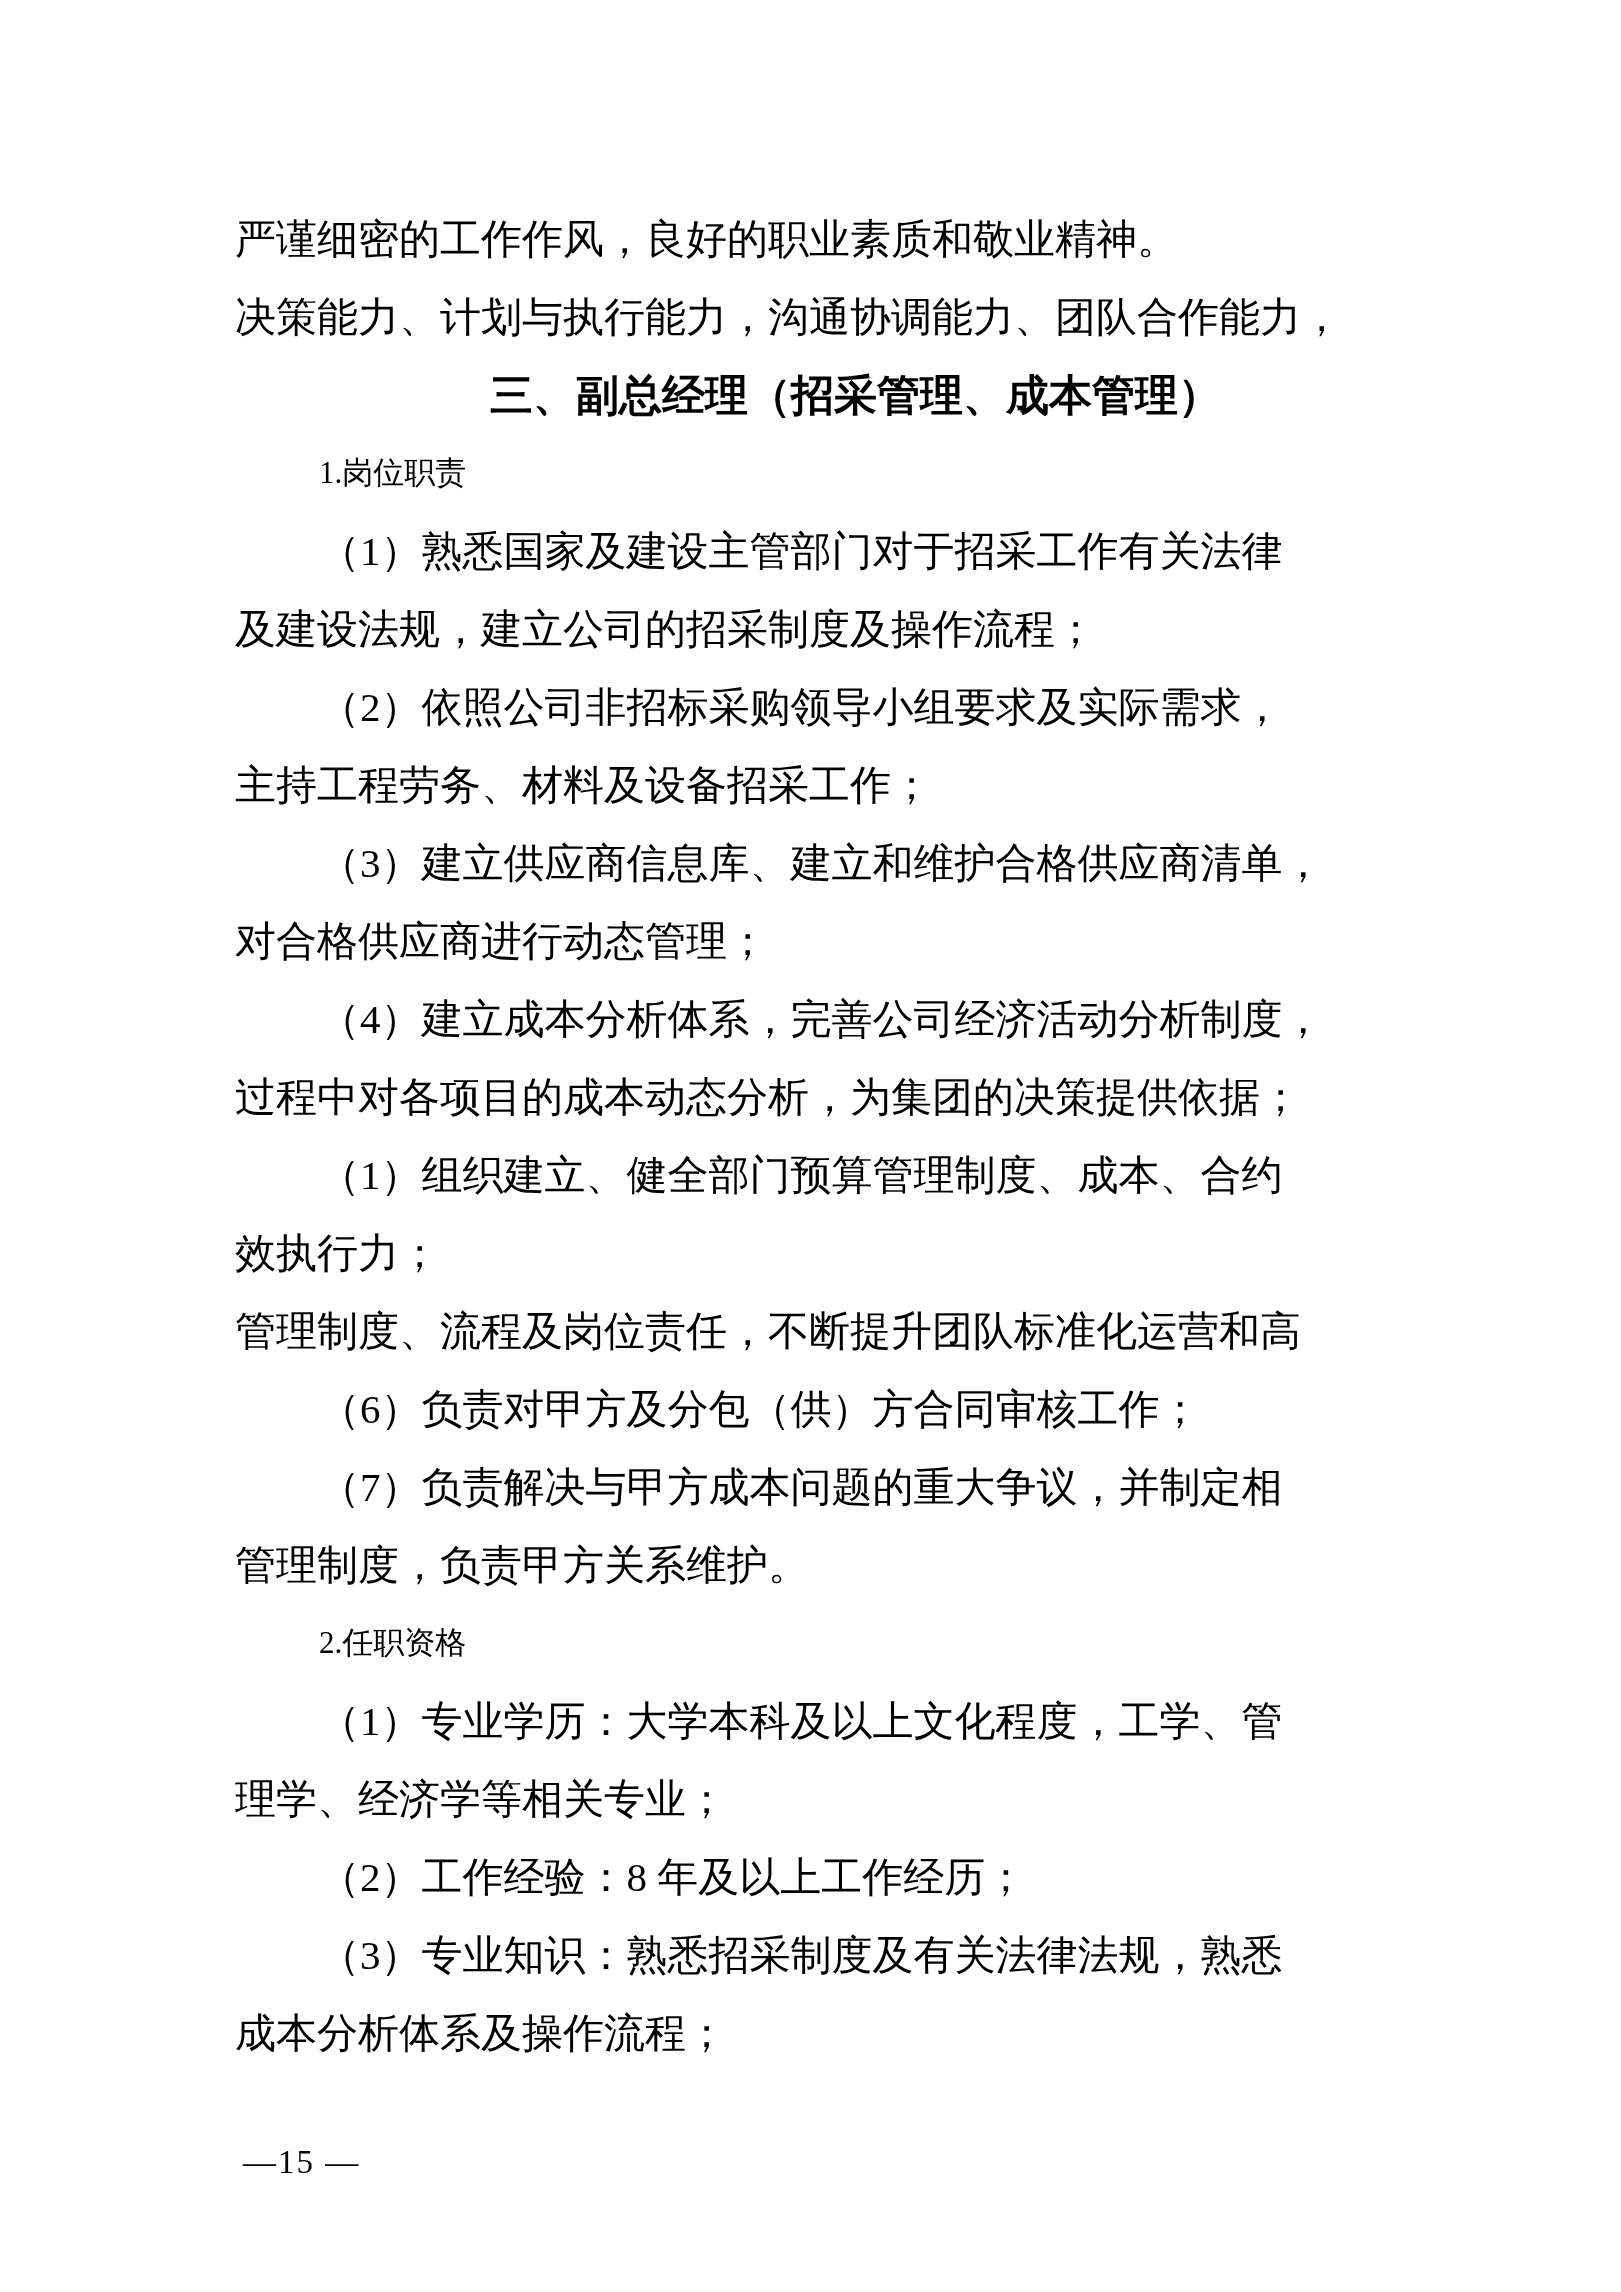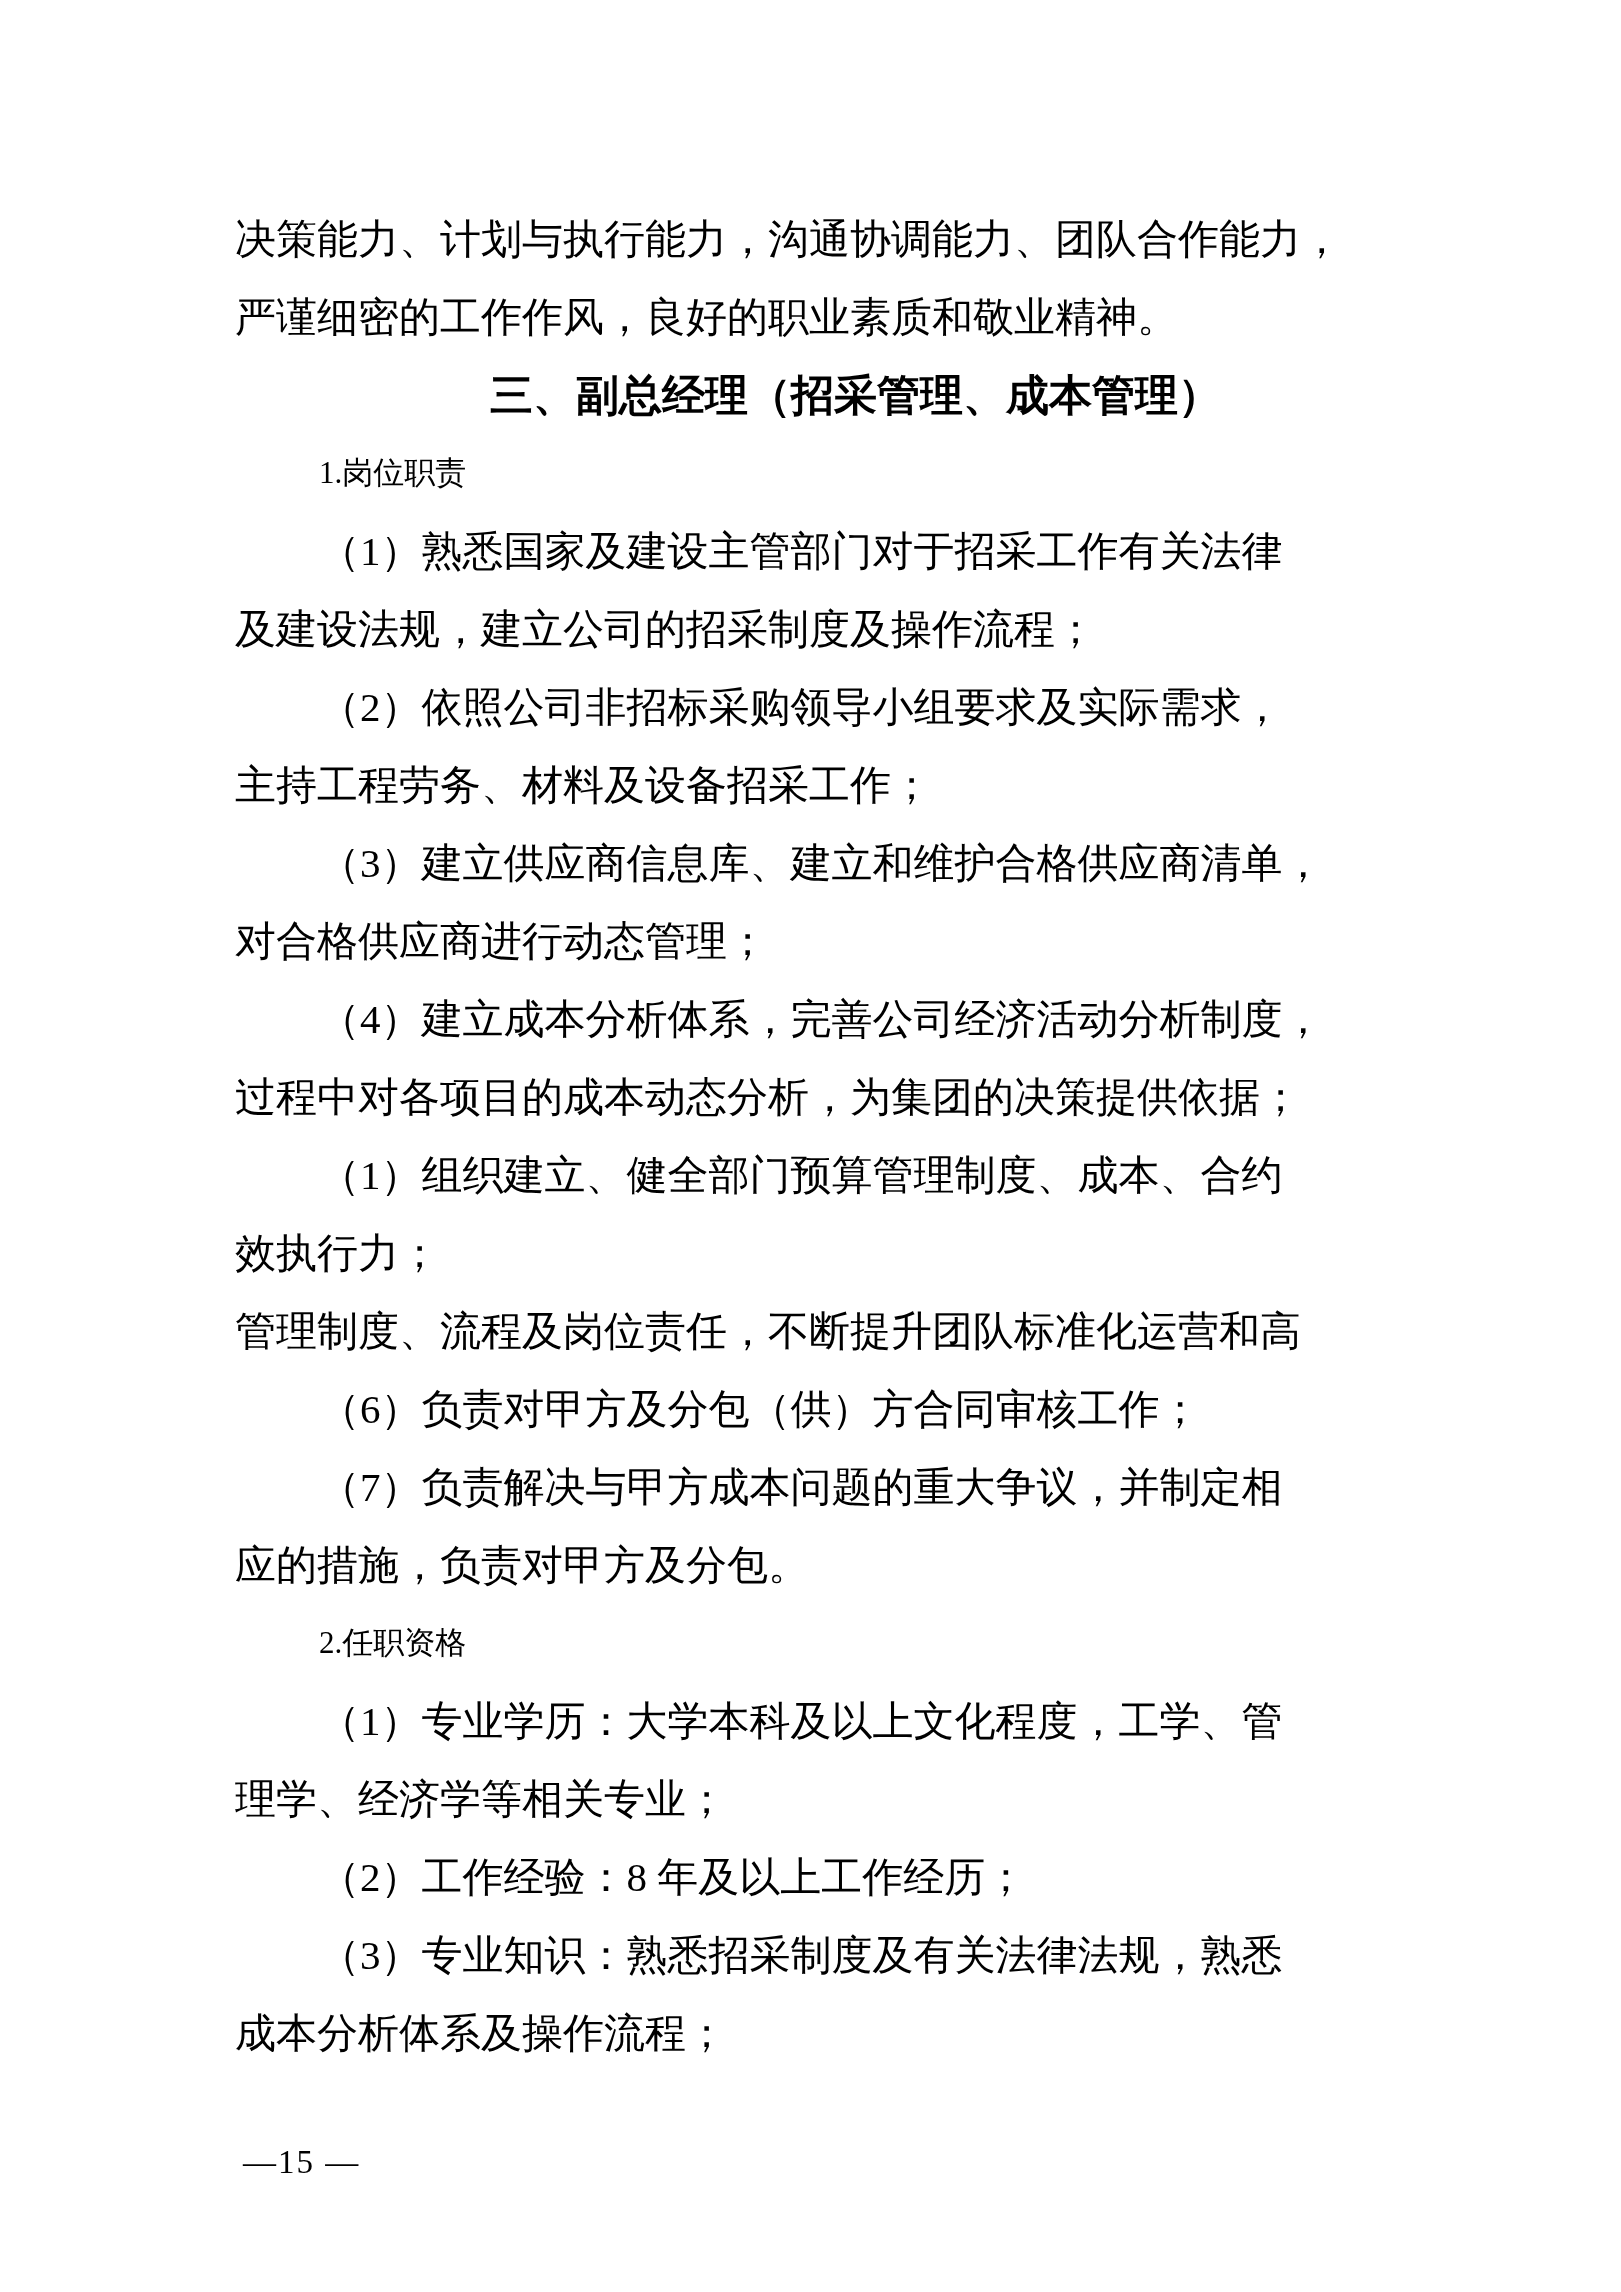--- a/index.html
+++ b/index.html
@@ -51,38 +51,38 @@
     line-height: 39px;
     font-family: Liberation Serif, serif;
     letter-spacing: 2px;
   }
 </style>
 </head>
 <body>
 
 <div class="page">
   <div class="content">
+    <div class="line">严谨细密的工作作风，良好的职业素质和敬业精神。</div>
     <div class="line">决策能力、计划与执行能力，沟通协调能力、团队合作能力，</div>
-    <div class="line">严谨细密的工作作风，良好的职业素质和敬业精神。</div>
     <div class="line h-main indent">三、副总经理（招采管理、成本管理）</div>
     <div class="line h-sub indent">1.岗位职责</div>
     <div class="line indent">（1）熟悉国家及建设主管部门对于招采工作有关法律</div>
     <div class="line">及建设法规，建立公司的招采制度及操作流程；</div>
     <div class="line indent">（2）依照公司非招标采购领导小组要求及实际需求，</div>
     <div class="line">主持工程劳务、材料及设备招采工作；</div>
     <div class="line indent">（3）建立供应商信息库、建立和维护合格供应商清单，</div>
     <div class="line">对合格供应商进行动态管理；</div>
     <div class="line indent">（4）建立成本分析体系，完善公司经济活动分析制度，</div>
     <div class="line">过程中对各项目的成本动态分析，为集团的决策提供依据；</div>
     <div class="line indent">（1）组织建立、健全部门预算管理制度、成本、合约</div>
     <div class="line">效执行力；</div>
     <div class="line">管理制度、流程及岗位责任，不断提升团队标准化运营和高</div>
     <div class="line indent">（6）负责对甲方及分包（供）方合同审核工作；</div>
     <div class="line indent">（7）负责解决与甲方成本问题的重大争议，并制定相</div>
-    <div class="line">应的措施，负责对甲方及分包。</div>
+    <div class="line">管理制度，负责甲方关系维护。</div>
     <div class="line h-sub indent">2.任职资格</div>
     <div class="line indent">（1）专业学历：大学本科及以上文化程度，工学、管</div>
     <div class="line">理学、经济学等相关专业；</div>
     <div class="line indent">（2）工作经验：8 年及以上工作经历；</div>
     <div class="line indent">（3）专业知识：熟悉招采制度及有关法律法规，熟悉</div>
     <div class="line">成本分析体系及操作流程；</div>
   </div>
 
   <div class="footer">—15 —</div>
 </div>

